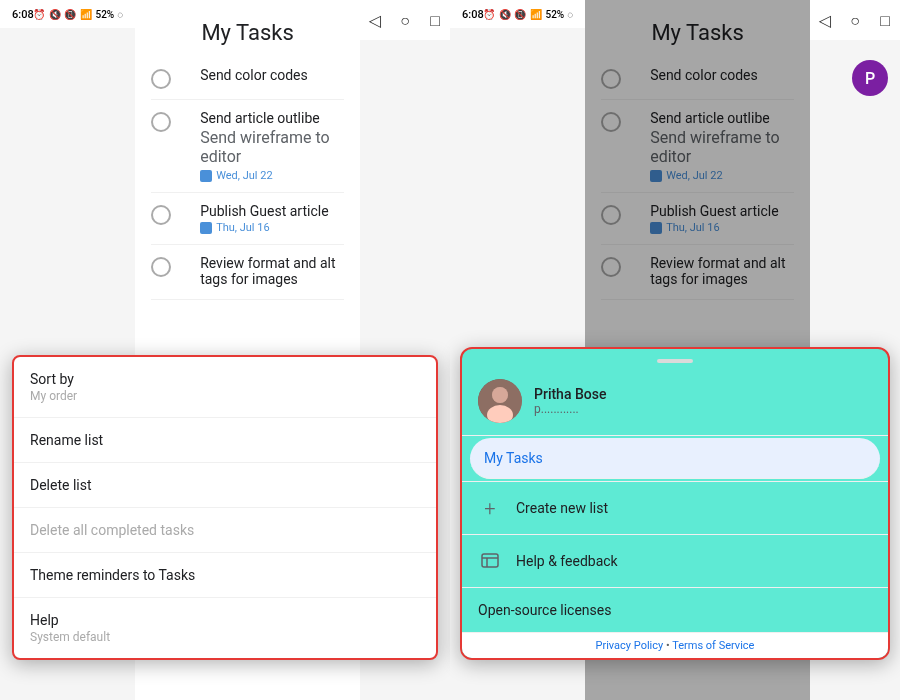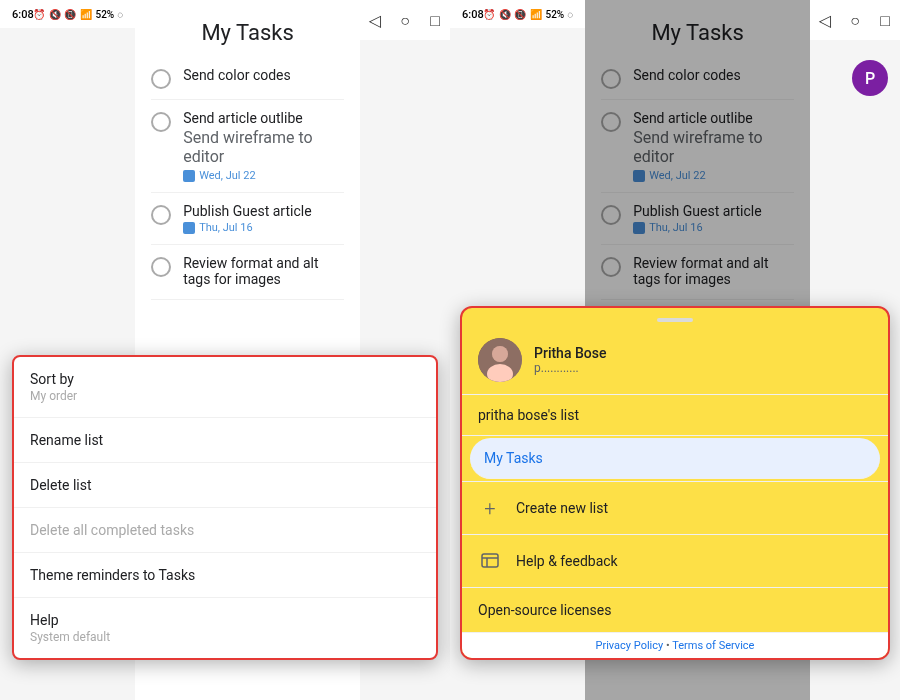--- a/index.html
+++ b/index.html
@@ -75,20 +75,21 @@
       width: 20px;
       height: 20px;
       border-radius: 50%;
       border: 2px solid #aaa;
       flex-shrink: 0;
       margin-top: 2px;
     }
 
     .task-text-group {
       flex: 1;
+      margin-left: 17px;
     }
 
     .task-name {
       font-size: 14px;
       color: #202124;
       margin-bottom: 2px;
     }
 
     .task-subtitle {
       font-size: 16px;
@@ -147,21 +148,21 @@
     .sheet-item:last-child {
       border-bottom: none;
     }
 
     
     .bottom-sheet-right {
       position: absolute;
       bottom: 40px;
       left: 12px;
       right: 12px;
-      background: #fde047;
+      background: #5eead4;
       border-radius: 12px;
       border: 2px solid #e53935;
       box-shadow: 0 4px 20px rgba(0,0,0,0.3);
       overflow: hidden;
     }
 
     .sheet-handle {
       width: 36px;
       height: 4px;
       background: #dadada;
@@ -452,23 +453,20 @@
           <ellipse cx="22" cy="36" rx="13" ry="10" fill="#FFCCBC"></ellipse>
           <circle cx="22" cy="16" r="8" fill="#795548" opacity="0.3"></circle>
         </svg>
       </div>
       <div class="user-info">
         <div class="user-name">Pritha Bose</div>
         <div class="user-email">p............</div>
       </div>
     </div>
 
-    <div class="list-item-row">
-      <span>pritha bose's list</span>
-    </div>
     <div class="list-item-row active">
       <span>My Tasks</span>
     </div>
 
     <div class="divider"></div>
 
     <div class="list-item-row" style="padding: 14px 16px;">
       <div class="icon" style="font-size:20px; font-weight:300; color:#5f6368; margin-right:14px;">+</div>
       <span>Create new list</span>
     </div>

